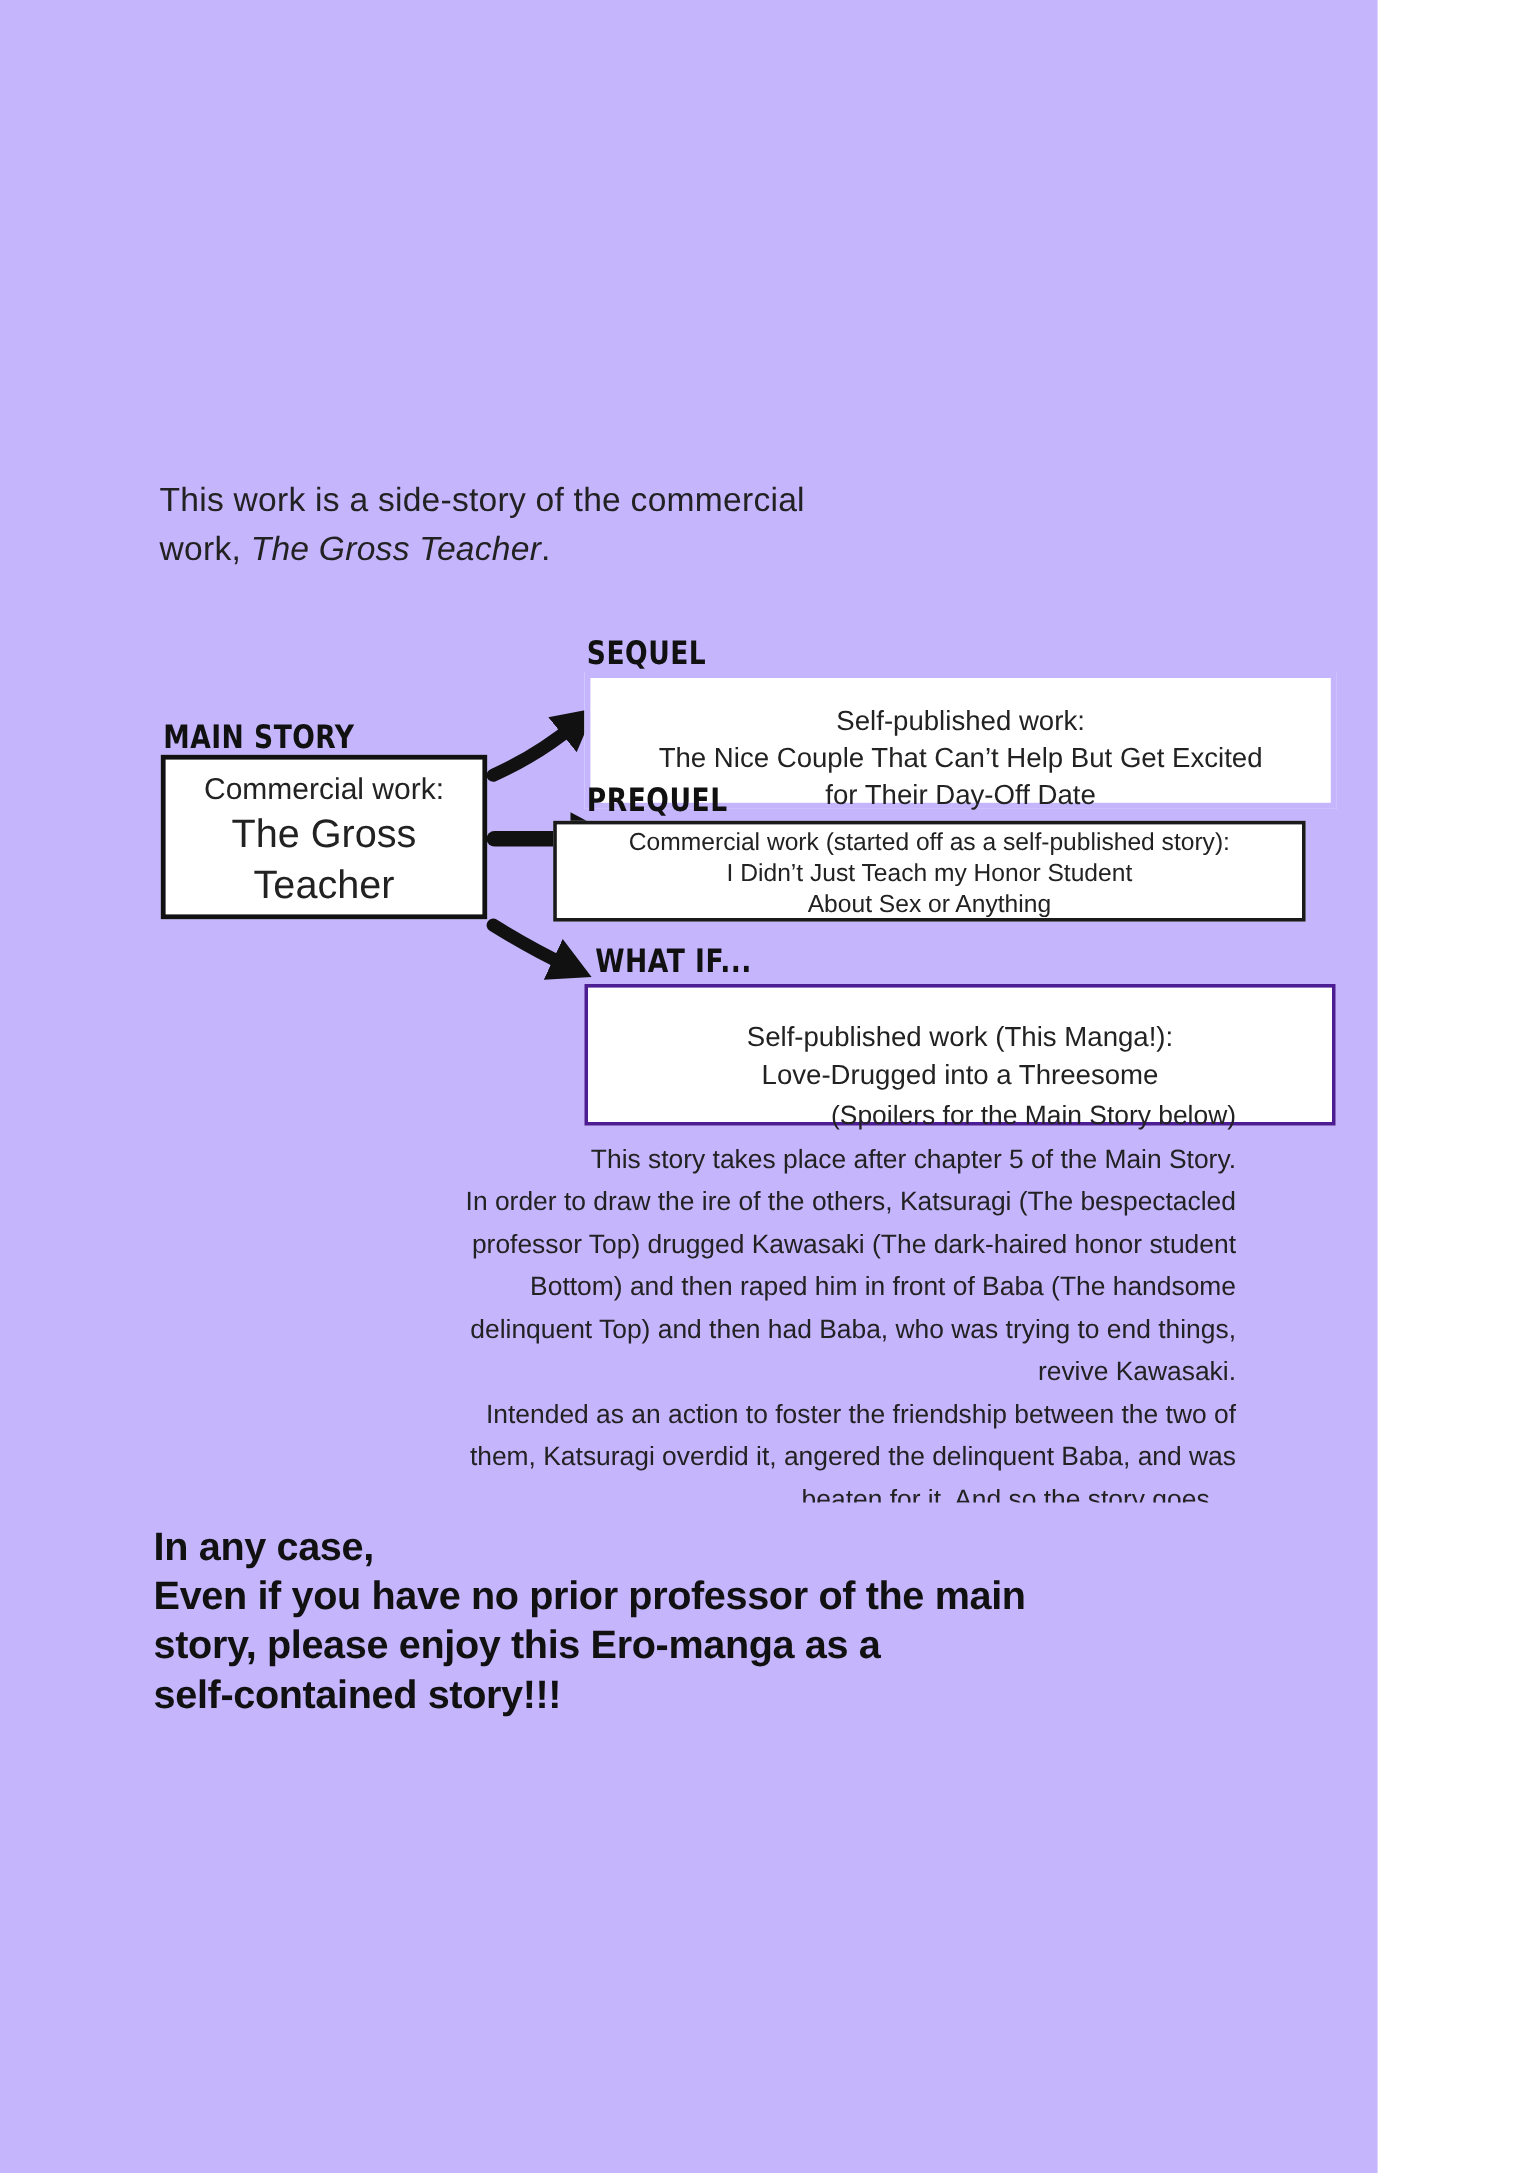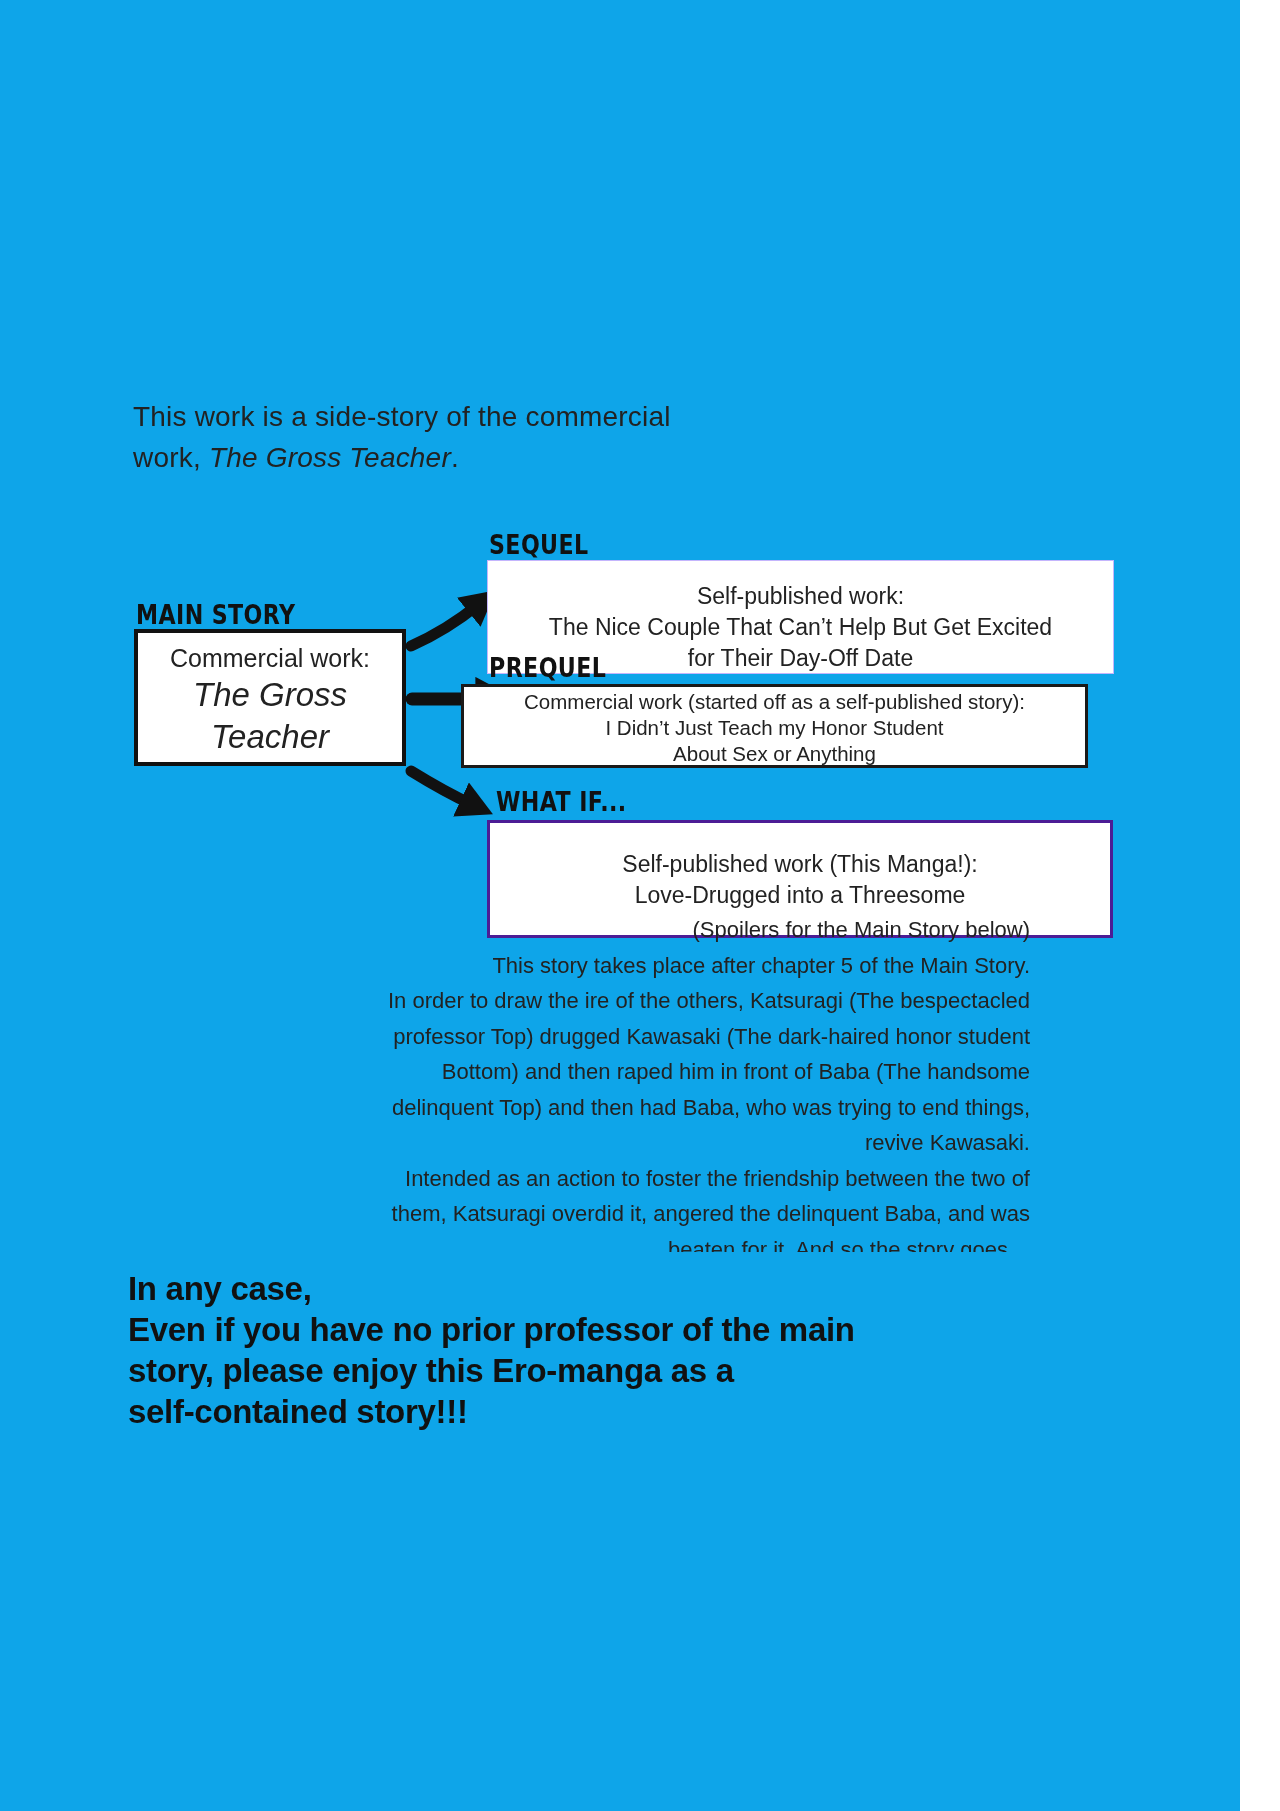--- a/index.html
+++ b/index.html
@@ -1,20 +1,20 @@
 <!DOCTYPE html>
 <html><head>
 <meta charset="utf-8">
 <style>
   html, body { margin: 0; padding: 0; background: #ffffff; }
   #page {
     position: relative;
-    width: 1240px;
+    width: 1148px;
     height: 1811px;
-    background: #0ea5e9;
+    background: #c4b5fd;
     font-family: "Liberation Sans", sans-serif;
     color: #1a1a1a;
     overflow: hidden;
   }
   .abs { position: absolute; }
   .pre { white-space: pre-line; }
 
   
   #intro {
     left: 133px; top: 396px;
@@ -42,25 +42,25 @@
     background: #fff;
     text-align: center;
     color: #222;
   }
   #main-box {
     left: 134px; top: 629px; width: 272px; height: 137px;
     border: 4px solid #111;
     padding-top: 9px;
   }
   #main-box .subtitle { font-size: 25px; line-height: 32px; }
-  #main-box .title    { font-size: 33px; line-height: 42px; font-style: italic; }
+  #main-box .title    { font-size: 33px; line-height: 42px; }
 
   #sequel-box {
     left: 487px; top: 560px; width: 627px; height: 114px;
-    border: 1px solid #c4b5fd;
+    border: 5px solid #c4b5fd;
     font-size: 23px; line-height: 31px;
     padding-top: 20px;
   }
   #prequel-box {
     left: 461px; top: 684px; width: 627px; height: 84px;
     border: 3px solid #1a1a1a;
     font-size: 20.5px; line-height: 26px;
     padding-top: 2px;
   }
   #what-if-box {

